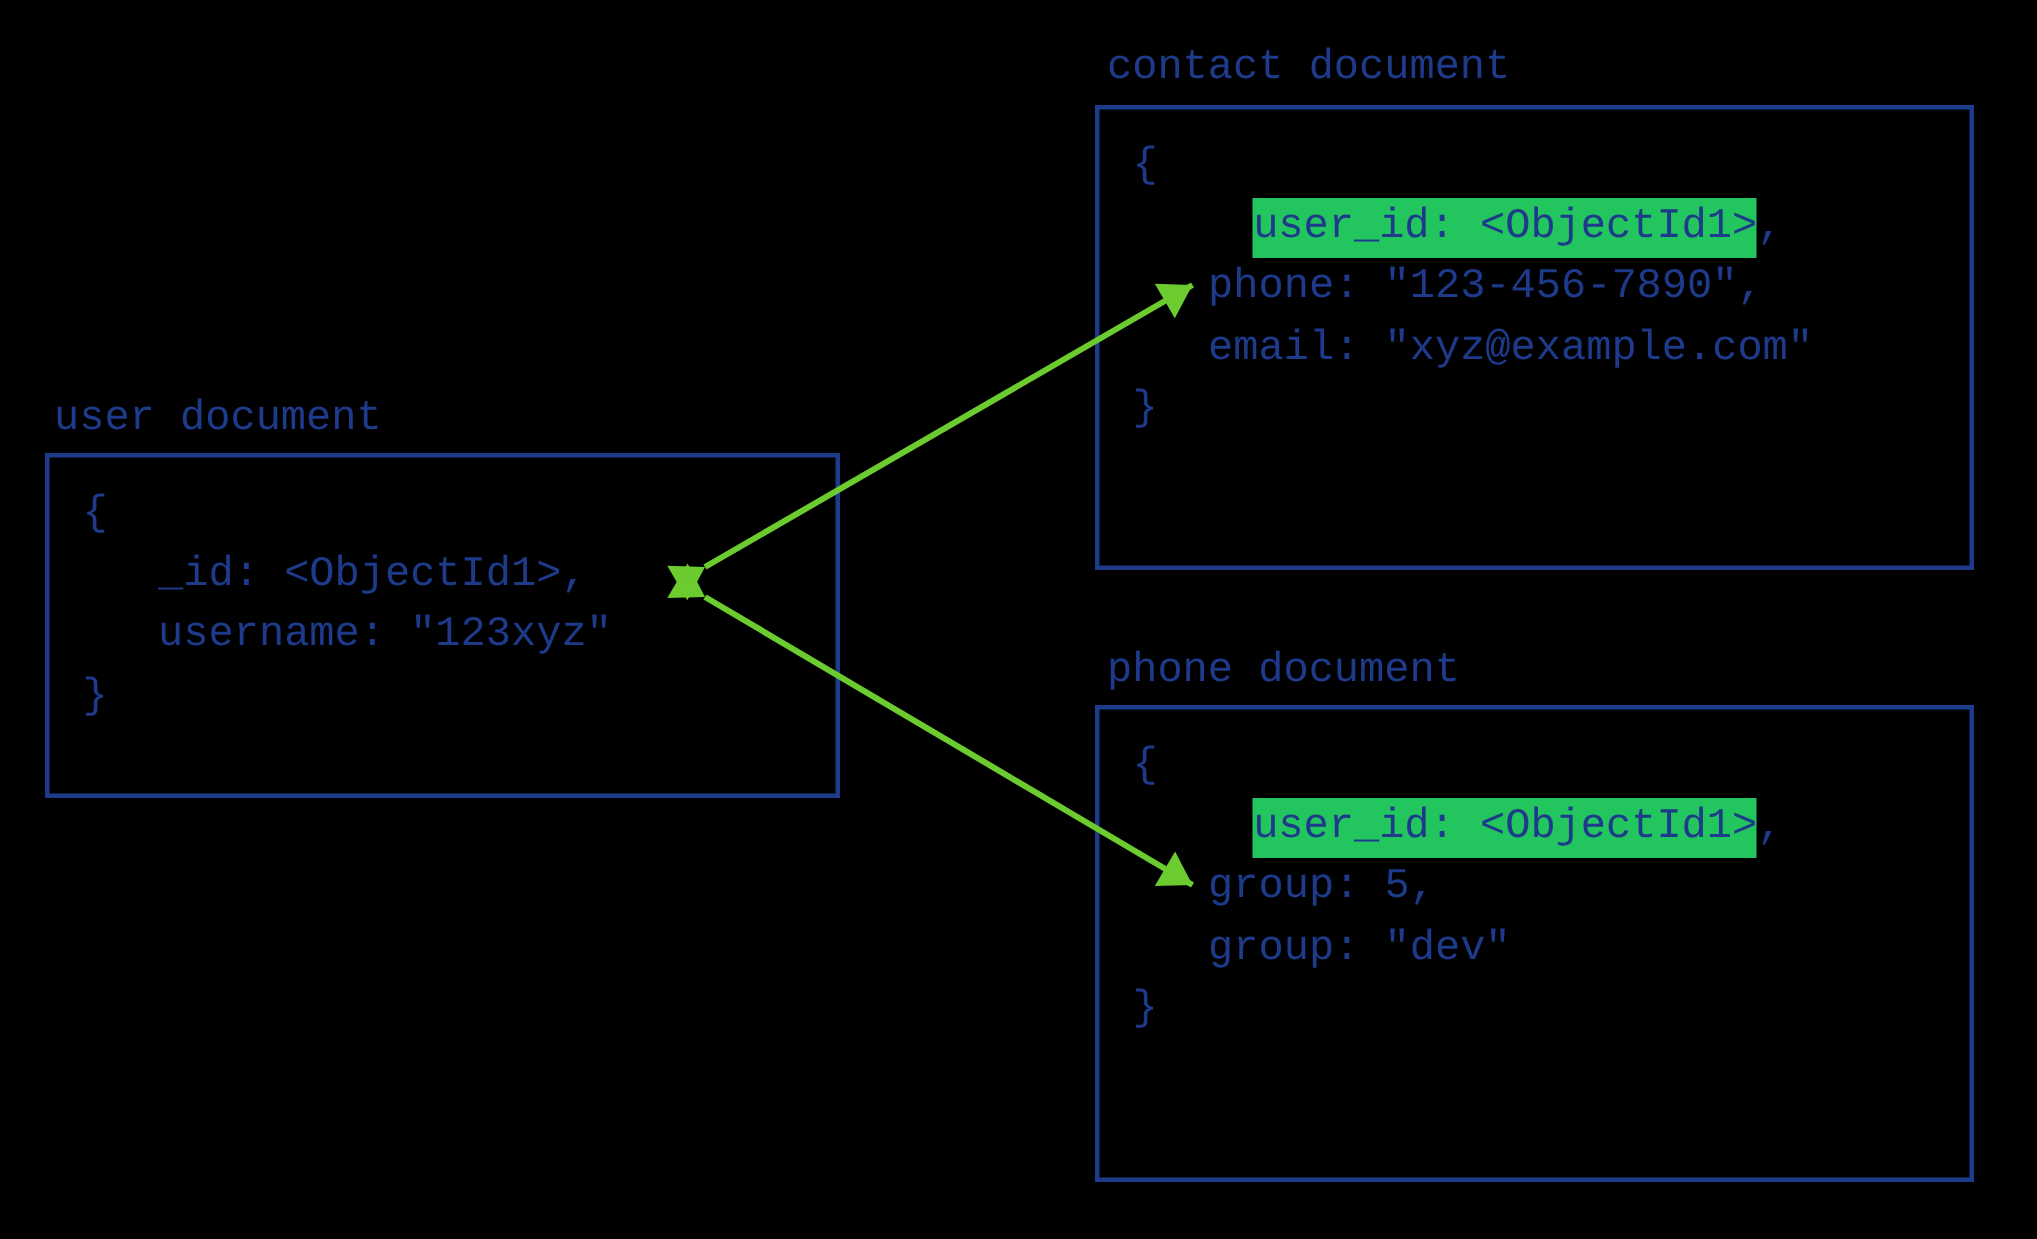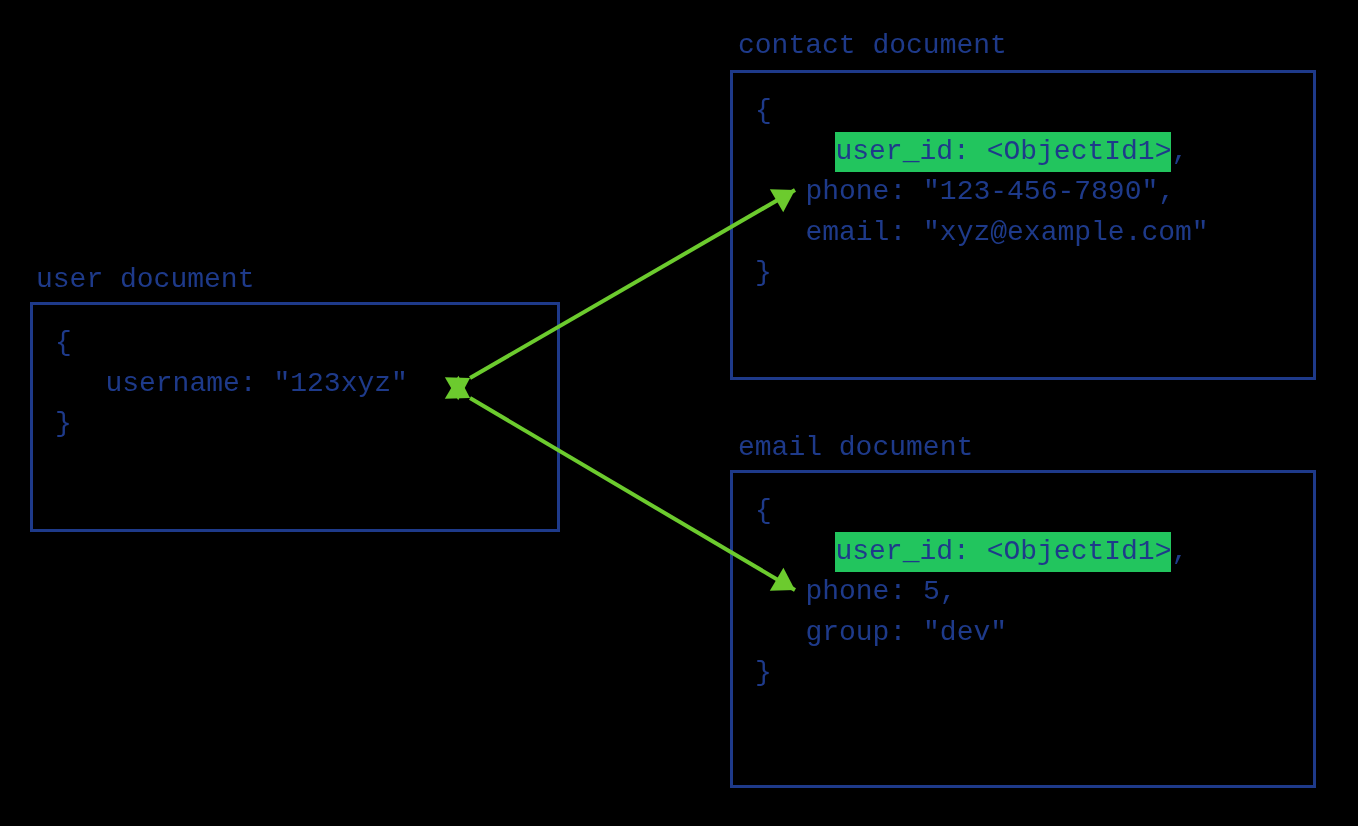--- a/index.html
+++ b/index.html
@@ -45,38 +45,39 @@
     height: 826px;
     pointer-events: none;
   }
 </style>
 </head>
 <body>
 
 <div class="title" style="left:36px; top:264px;">user document</div>
 <div class="box" style="left:30px; top:302px; width:530px; height:230px;">
   <div class="line">{</div>
+  <div class="line">   _id: &lt;ObjectId1&gt;,</div>
   <div class="line">   username: "123xyz"</div>
   <div class="line">}</div>
 </div>
 
 <div class="title" style="left:738px; top:30px;">contact document</div>
 <div class="box" style="left:730px; top:70px; width:586px; height:310px;">
   <div class="line">{</div>
   <div class="line">   <span class="hl">user_id: &lt;ObjectId1&gt;</span>,</div>
   <div class="line">   phone: "123-456-7890",</div>
   <div class="line">   email: "xyz@example.com"</div>
   <div class="line">}</div>
 </div>
 
-<div class="title" style="left:738px; top:432px;">email document</div>
+<div class="title" style="left:738px; top:432px;">phone document</div>
 <div class="box" style="left:730px; top:470px; width:586px; height:318px;">
   <div class="line">{</div>
   <div class="line">   <span class="hl">user_id: &lt;ObjectId1&gt;</span>,</div>
-  <div class="line">   phone: 5,</div>
+  <div class="line">   group: 5,</div>
   <div class="line">   group: "dev"</div>
   <div class="line">}</div>
 </div>
 
 <svg class="overlay" viewBox="0 0 1358 826">
   <defs>
     <marker id="ah-start" viewBox="0 0 12 12" refX="2" refY="6" markerWidth="8" markerHeight="8" orient="auto-start-reverse">
       <path d="M10,1 L2,6 L10,11 Z" fill="#6CCB2E"></path>
     </marker>
     <marker id="ah-end" viewBox="0 0 12 12" refX="10" refY="6" markerWidth="8" markerHeight="8" orient="auto">

